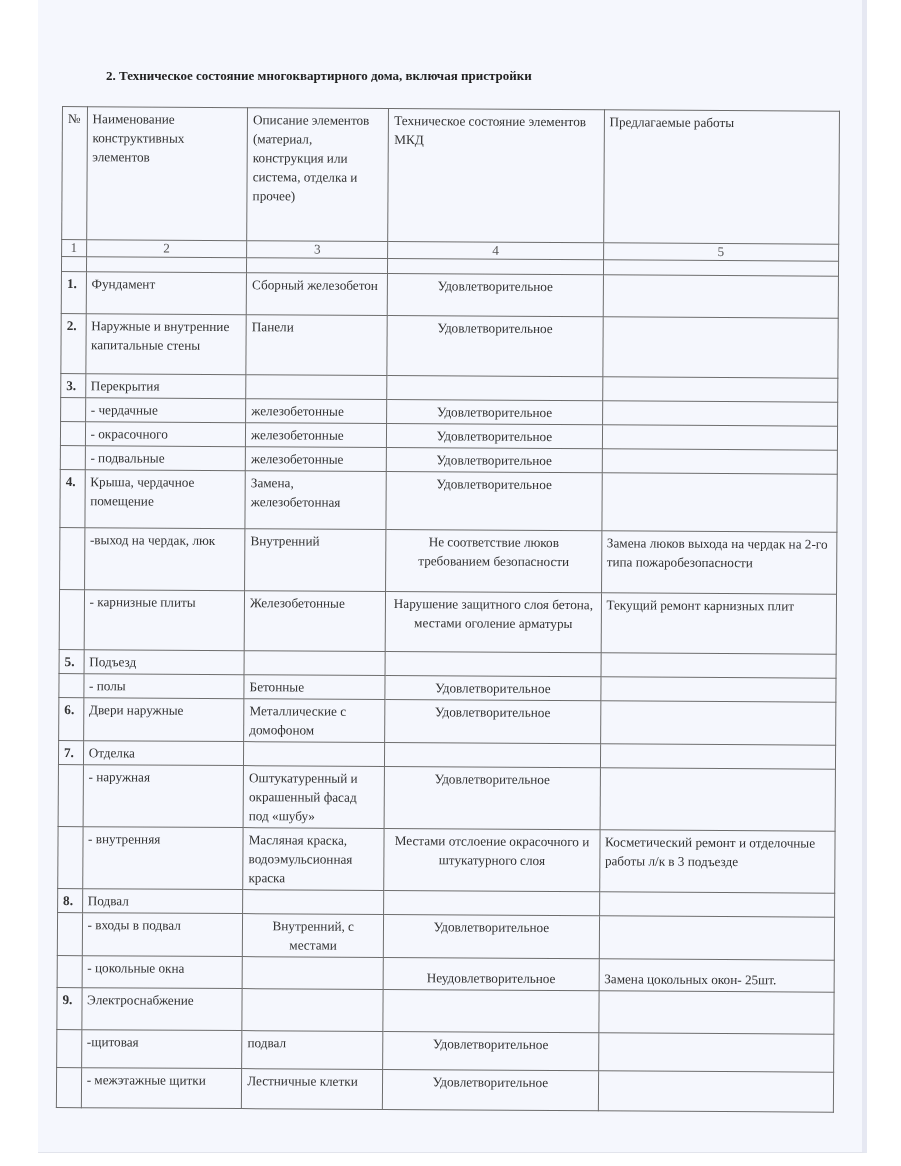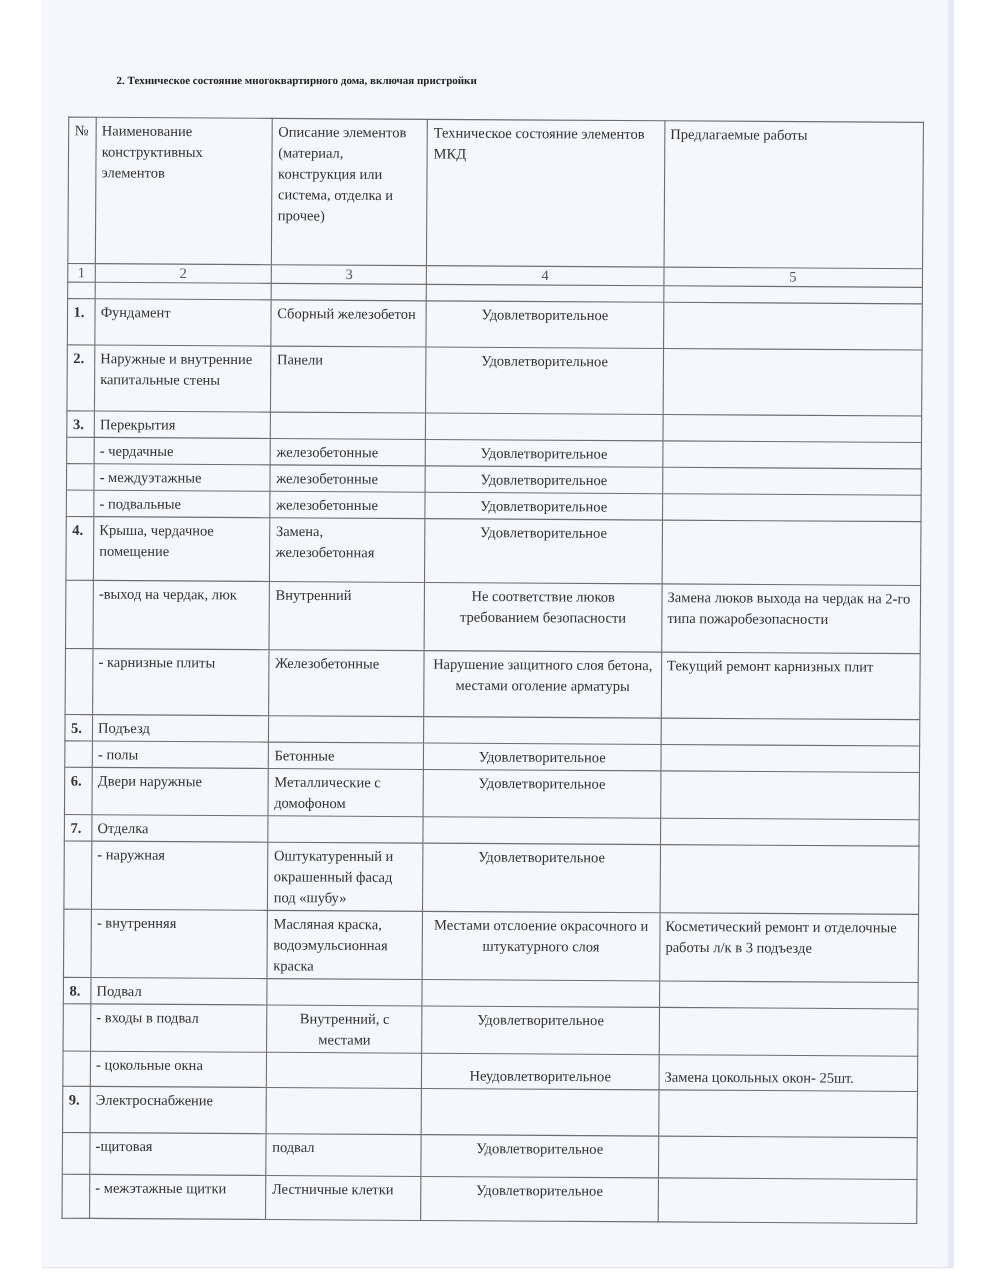--- a/index.html
+++ b/index.html
@@ -10,21 +10,21 @@
     color: #2b2b2b;
   }
   .page {
     position: absolute; left: 38px; top: 0; width: 824px; height: 1152px;
     background: #f5f7fd;
     border-right: 5px solid #e6e8f2;
     border-bottom: 1px solid #e2e4ec;
   }
   .title {
     position: absolute; left: 106px; top: 68px;
-    font-size: 10px; font-weight: bold; color: #222;
+    font-size: 13px; font-weight: bold; color: #222;
     white-space: nowrap;
   }
   table.doc {
     position: absolute; left: 62px; top: 106px;
     border-collapse: collapse; table-layout: fixed;
     width: 778px;
     font-size: 13.2px; line-height: 19px;
     transform: rotate(0.35deg); transform-origin: 0 0;
   }
   table.doc td {
@@ -108,21 +108,21 @@
   </tr>
   <tr>
     <td class="num"></td>
     <td>- чердачные</td>
     <td>железобетонные</td>
     <td class="center">Удовлетворительное</td>
     <td></td>
   </tr>
   <tr>
     <td class="num"></td>
-    <td>- междуэтажные</td>
+    <td>- окрасочного</td>
     <td>железобетонные</td>
     <td class="center">Удовлетворительное</td>
     <td></td>
   </tr>
   <tr>
     <td class="num"></td>
     <td>- подвальные</td>
     <td>железобетонные</td>
     <td class="center">Удовлетворительное</td>
     <td></td>

